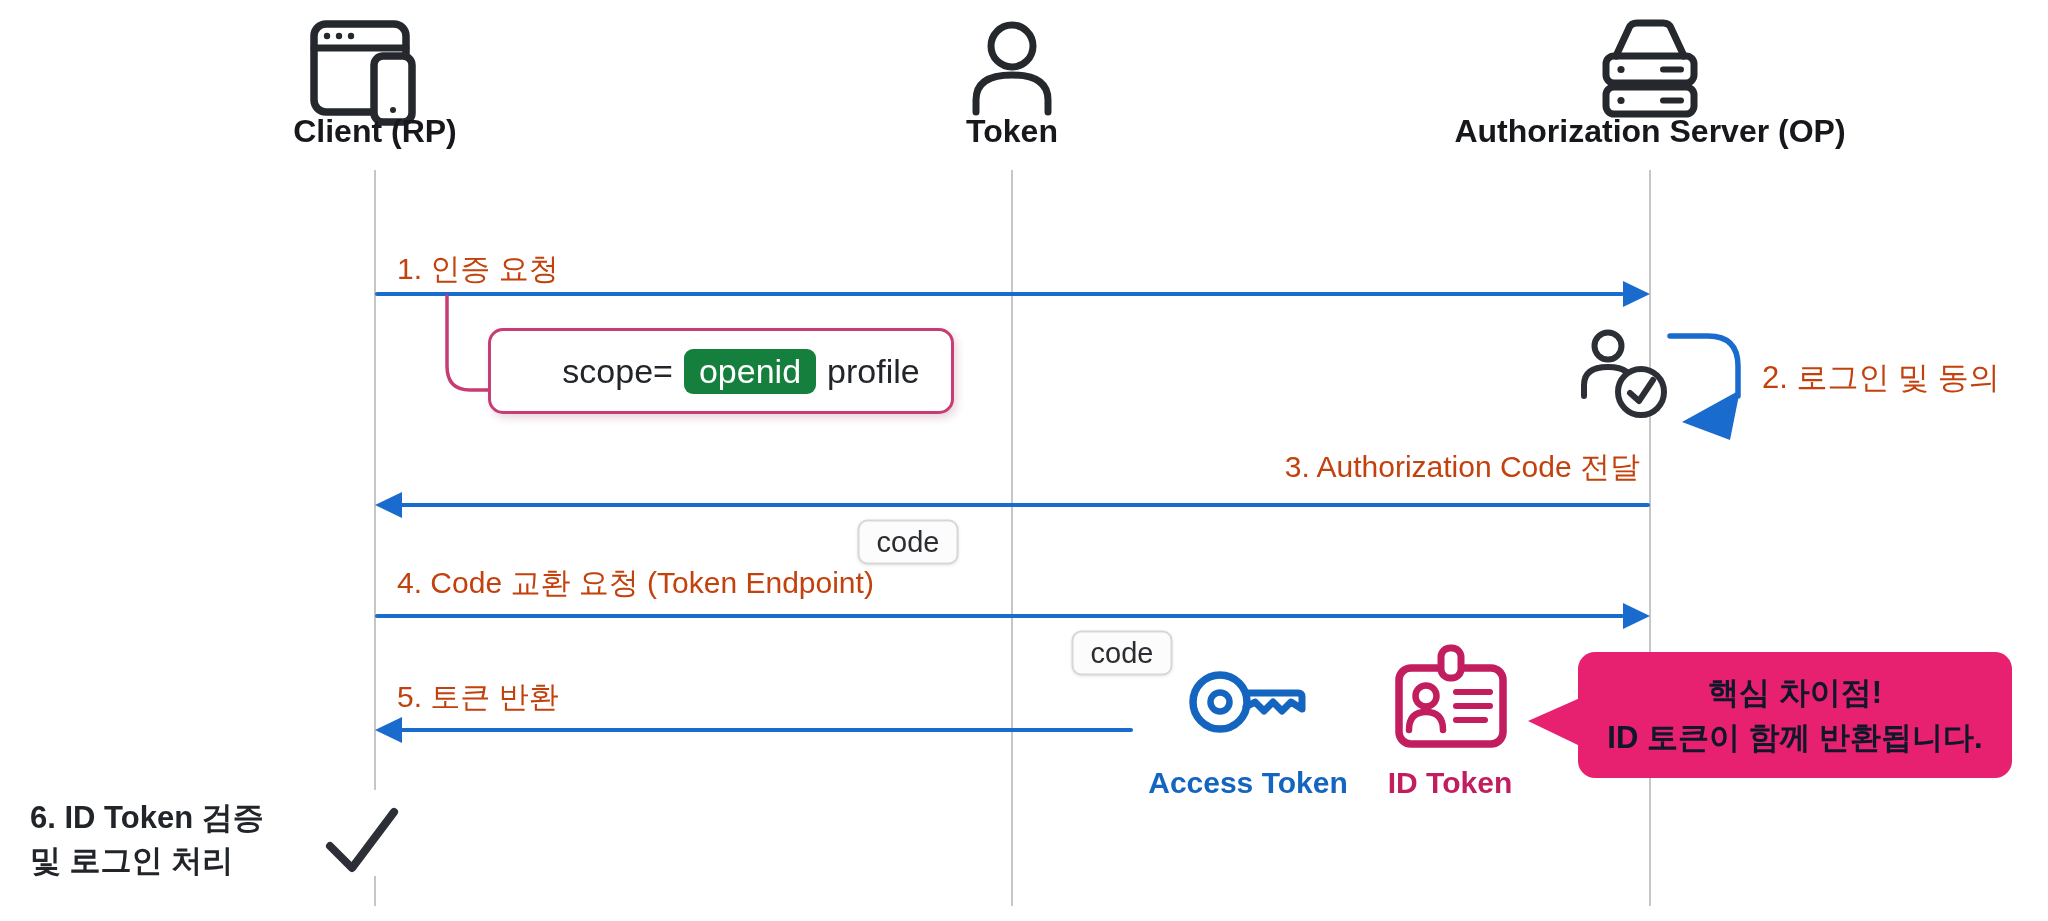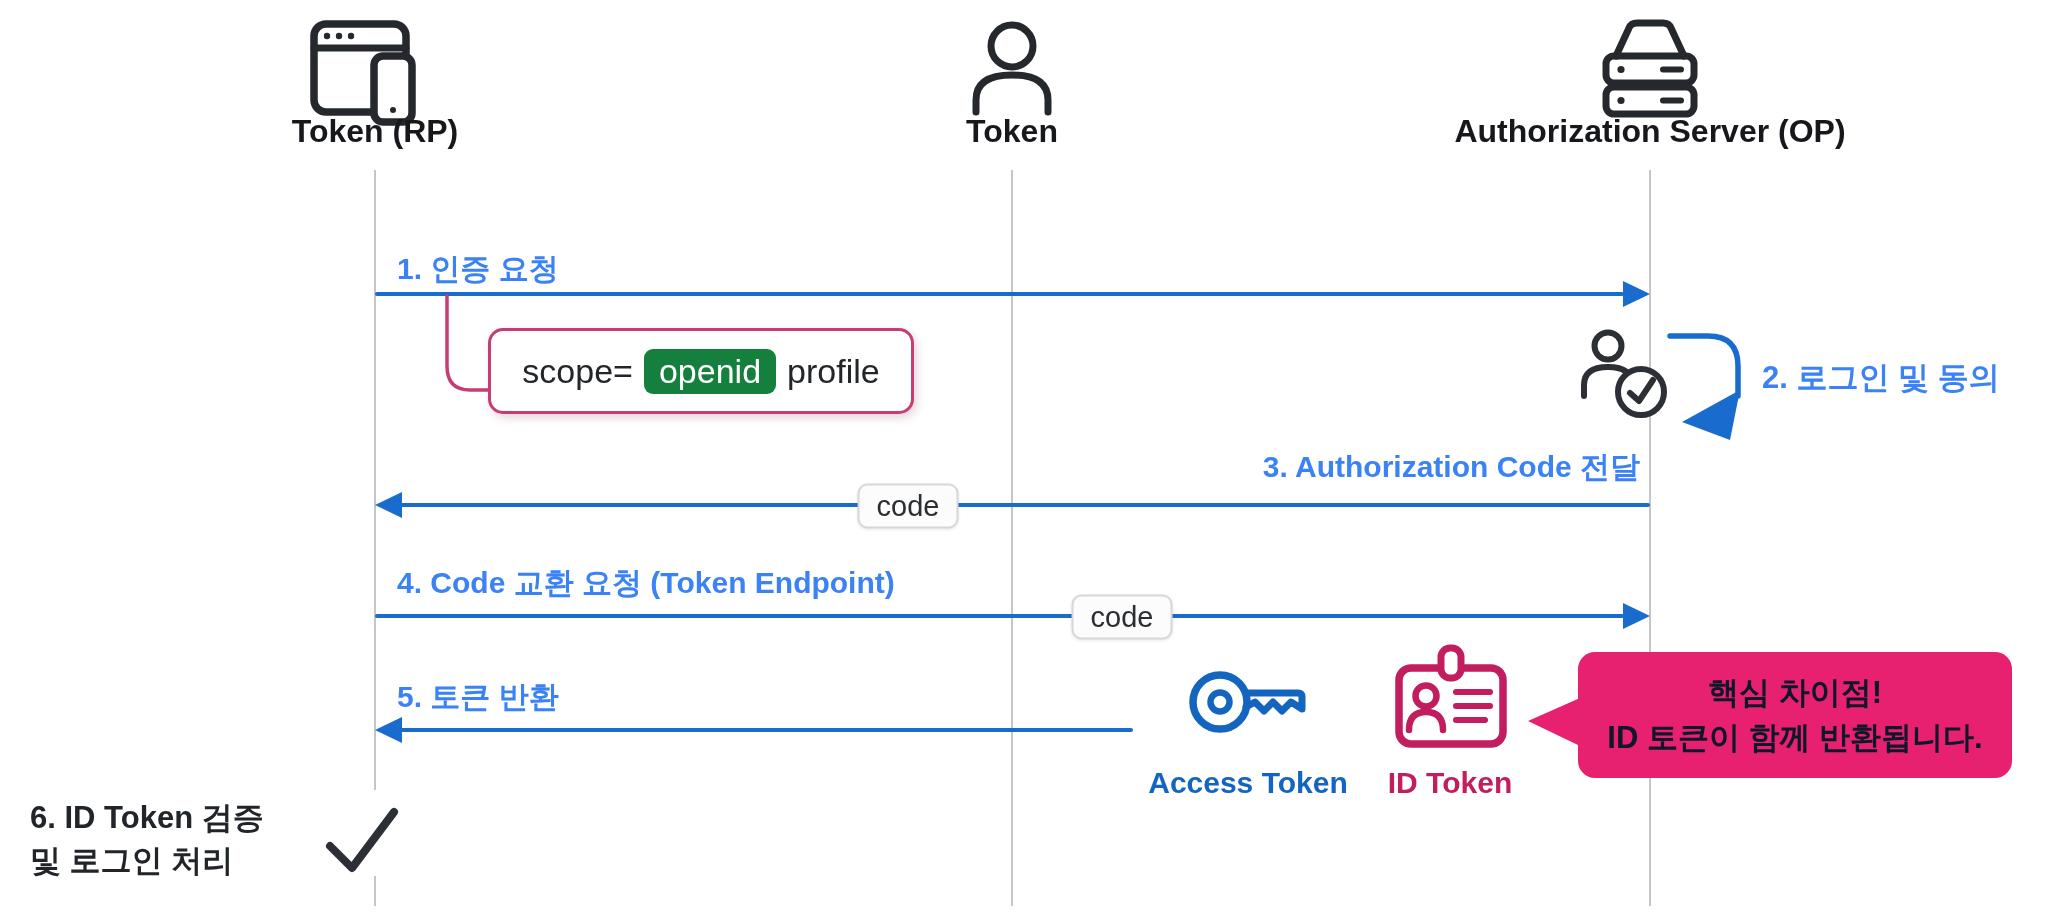--- a/index.html
+++ b/index.html
@@ -26,28 +26,29 @@
     border-top:13px solid transparent;
     border-bottom:13px solid transparent;
   }
   .head-left{
     width:0;height:0;
     border-right:27px solid #1a6bce;
     border-top:13px solid transparent;
     border-bottom:13px solid transparent;
   }
   .msg-label{
-    font-size:30px;font-weight:700;color:#3b82f6;white-space:nowrap;
+    font-size:30px;font-weight:400;color:#c2410c;white-space:nowrap;
   }
   
   .code-badge{
     transform:translate(-50%,-50%);
     background:#fcfcfc;border:2px solid #d7d7d7;border-radius:10px;
     padding:4px 17px;font-size:29px;color:#2a2d31;
     box-shadow:0 1px 3px rgba(0,0,0,0.08);
+    margin-top:36px;
   }
   
   .scope-box{
     display:flex;align-items:center;justify-content:center;gap:11px;
     width:420px;height:80px;
     background:#ffffff;border:3px solid #c63d73;border-radius:15px;
     box-shadow:3px 4px 9px rgba(120,20,70,0.18);
     font-size:34px;color:#222529;
   }
   .scope-pill{
@@ -86,21 +87,21 @@
 
   <svg class="abs" style="left:306px;top:16px" width="126" height="112" viewBox="0 0 126 112" fill="none" stroke="#25282d" stroke-width="7.5" stroke-linecap="round" stroke-linejoin="round">
     <rect x="8" y="8" width="92" height="88" rx="12"></rect>
     <line x1="8" y1="32" x2="100" y2="32" stroke-width="7"></line>
     <circle cx="21" cy="20" r="3.2" fill="#25282d" stroke="none"></circle>
     <circle cx="33" cy="20" r="3.2" fill="#25282d" stroke="none"></circle>
     <circle cx="45" cy="20" r="3.2" fill="#25282d" stroke="none"></circle>
     <rect x="68" y="40" width="38" height="66" rx="9" fill="#ffffff"></rect>
     <circle cx="87" cy="94" r="3" fill="#25282d" stroke="none"></circle>
   </svg>
-  <div class="abs actor-label" style="left:255px;top:113px;width:240px;">Token (RP)</div>
+  <div class="abs actor-label" style="left:255px;top:113px;width:240px;">Client (RP)</div>
 
   <svg class="abs" style="left:966px;top:20px" width="92" height="96" viewBox="0 0 92 96" fill="none" stroke="#25282d" stroke-width="7" stroke-linecap="round">
     <circle cx="46" cy="26" r="21"></circle>
     <path d="M10 92 V80 Q10 55 46 55 Q82 55 82 80 V92"></path>
   </svg>
   <div class="abs actor-label" style="left:932px;top:113px;width:160px;">Token</div>
 
   <svg class="abs" style="left:1586px;top:16px" width="128" height="104" viewBox="0 0 128 104" fill="none" stroke="#25282d" stroke-width="7" stroke-linecap="round" stroke-linejoin="round">
     <path d="M30 40 L43 12 Q45 7 51 7 H77 Q83 7 85 12 L98 40"></path>
     <rect x="20" y="40" width="88" height="27" rx="8"></rect>
@@ -117,21 +118,21 @@
   <div class="abs lifeline" style="left:1011px;top:170px;height:736px;"></div>
   <div class="abs lifeline" style="left:1649px;top:170px;height:736px;"></div>
 
   <div class="abs msg-label" style="left:397px;top:249px;">1. 인증 요청</div>
   <div class="abs msg-line" style="left:375px;top:292px;width:1249px;"></div>
   <div class="abs head-right" style="left:1623px;top:281px;"></div>
 
   <svg class="abs" style="left:430px;top:294px;" width="80" height="110" viewBox="0 0 80 110" fill="none" stroke="#c63d73" stroke-width="3.5" stroke-linecap="round">
     <path d="M17 2 L17 72 Q17 96 40 96 L60 96"></path>
   </svg>
-  <div class="abs scope-box" style="left:488px;top:328px;">
+  <div class="abs scope-box" style="left:488px;top:328px;padding-left:40px;">
     <span>scope=</span>
     <span class="scope-pill">openid</span>
     <span>profile</span>
   </div>
 
   <svg class="abs" style="left:1578px;top:328px;" width="105" height="100" viewBox="0 0 105 100" fill="none" stroke="#2c3036" stroke-width="6" stroke-linecap="round">
     <circle cx="30" cy="18" r="13.5"></circle>
     <path d="M6 68 V57 Q6 39 30 39 Q54 39 54 57 V61"></path>
     <circle cx="63" cy="64" r="23" fill="#ffffff"></circle>
     <path d="M52 65 L61 73 L75 52" stroke-linejoin="round"></path>

